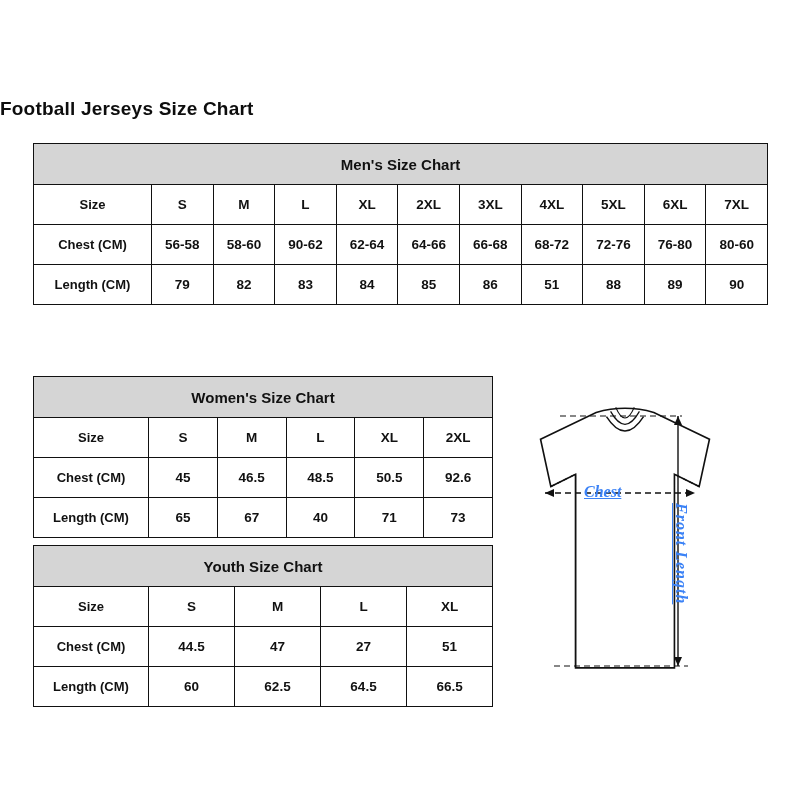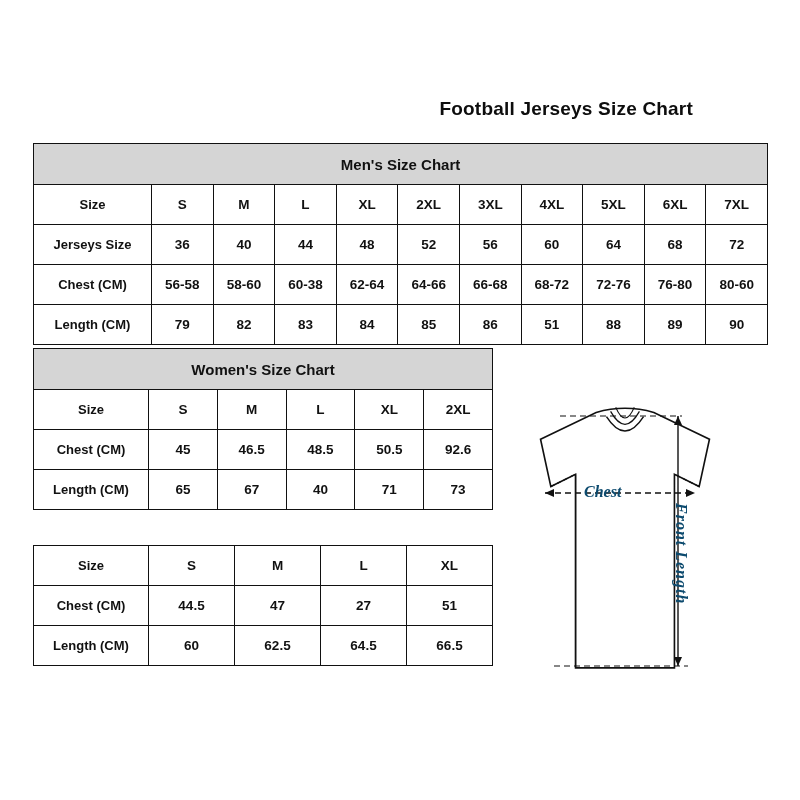--- a/index.html
+++ b/index.html
@@ -13,21 +13,21 @@
     font-family: "Liberation Sans", sans-serif;
     color: #111111;
     overflow: hidden;
     position: relative;
   }
   #page-title {
     position: absolute;
     top: 98px;
     left: 0;
     width: 693px;
-    text-align: right;
+    text-align: left;
     font-size: 19px;
     font-weight: bold;
     letter-spacing: 0.2px;
     color: #0d0d0d;
   }
 
   table.size-table {
     border-collapse: collapse;
     table-layout: fixed;
   }
@@ -58,21 +58,21 @@
     top: 143px;
     left: 33px;
   }
   #mens-table { width: 734px; }
   #mens-table col.first { width: 118px; }
   #mens-table col.rest { width: 61.6px; }
 
   
   #womens-table-wrap {
     position: absolute;
-    top: 348px;
+    top: 376px;
     left: 33px;
   }
   #womens-table { width: 459px; }
   #womens-table col.first { width: 115px; }
   #womens-table col.rest { width: 68.8px; }
 
   
   #youth-table-wrap {
     position: absolute;
     top: 545px;
@@ -90,22 +90,23 @@
     width: 290px;
     height: 300px;
   }
   #shirt-diagram svg { display: block; }
   .diagram-label {
     position: absolute;
     font-family: "Liberation Serif", serif;
     font-style: italic;
     font-weight: bold;
     font-size: 16px;
-    color: #0c4a6e;
+    color: #3b82f6;
     white-space: nowrap;
+    text-decoration: underline;
   }
   #chest-label {
     left: 84px;
     top: 85px;
   }
   #front-length-label {
     left: 172px;
     top: 105px;
     writing-mode: vertical-rl;
     letter-spacing: 1px;
@@ -142,37 +143,24 @@
         <td>L</td>
         <td>XL</td>
         <td>2XL</td>
         <td>3XL</td>
         <td>4XL</td>
         <td>5XL</td>
         <td>6XL</td>
         <td>7XL</td>
       </tr>
       <tr>
-        <td class="label-cell">Jerseys Size</td>
-        <td>36</td>
-        <td>40</td>
-        <td>44</td>
-        <td>48</td>
-        <td>52</td>
-        <td>56</td>
-        <td>60</td>
-        <td>64</td>
-        <td>68</td>
-        <td>72</td>
-      </tr>
-      <tr>
         <td class="label-cell">Chest (CM)</td>
         <td>56-58</td>
         <td>58-60</td>
-        <td>60-38</td>
+        <td>90-62</td>
         <td>62-64</td>
         <td>64-66</td>
         <td>66-68</td>
         <td>68-72</td>
         <td>72-76</td>
         <td>76-80</td>
         <td>80-60</td>
       </tr>
       <tr>
         <td class="label-cell">Length (CM)</td>
@@ -236,20 +224,23 @@
 <div id="youth-table-wrap">
   <table class="size-table" id="youth-table">
     <colgroup>
       <col class="first">
       <col class="rest">
         <col class="rest">
         <col class="rest">
         <col class="rest">
     </colgroup>
     <tbody>
+      <tr class="header-row">
+        <th colspan="5">Youth Size Chart</th>
+      </tr>
       <tr>
         <td class="label-cell">Size</td>
         <td>S</td>
         <td>M</td>
         <td>L</td>
         <td>XL</td>
       </tr>
       <tr>
         <td class="label-cell">Chest (CM)</td>
         <td>44.5</td>

